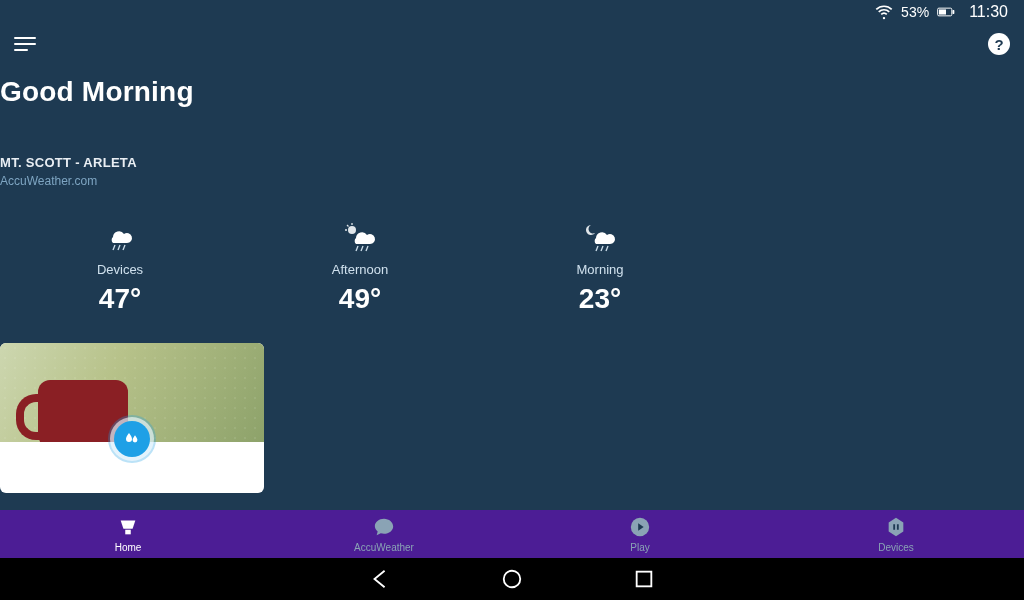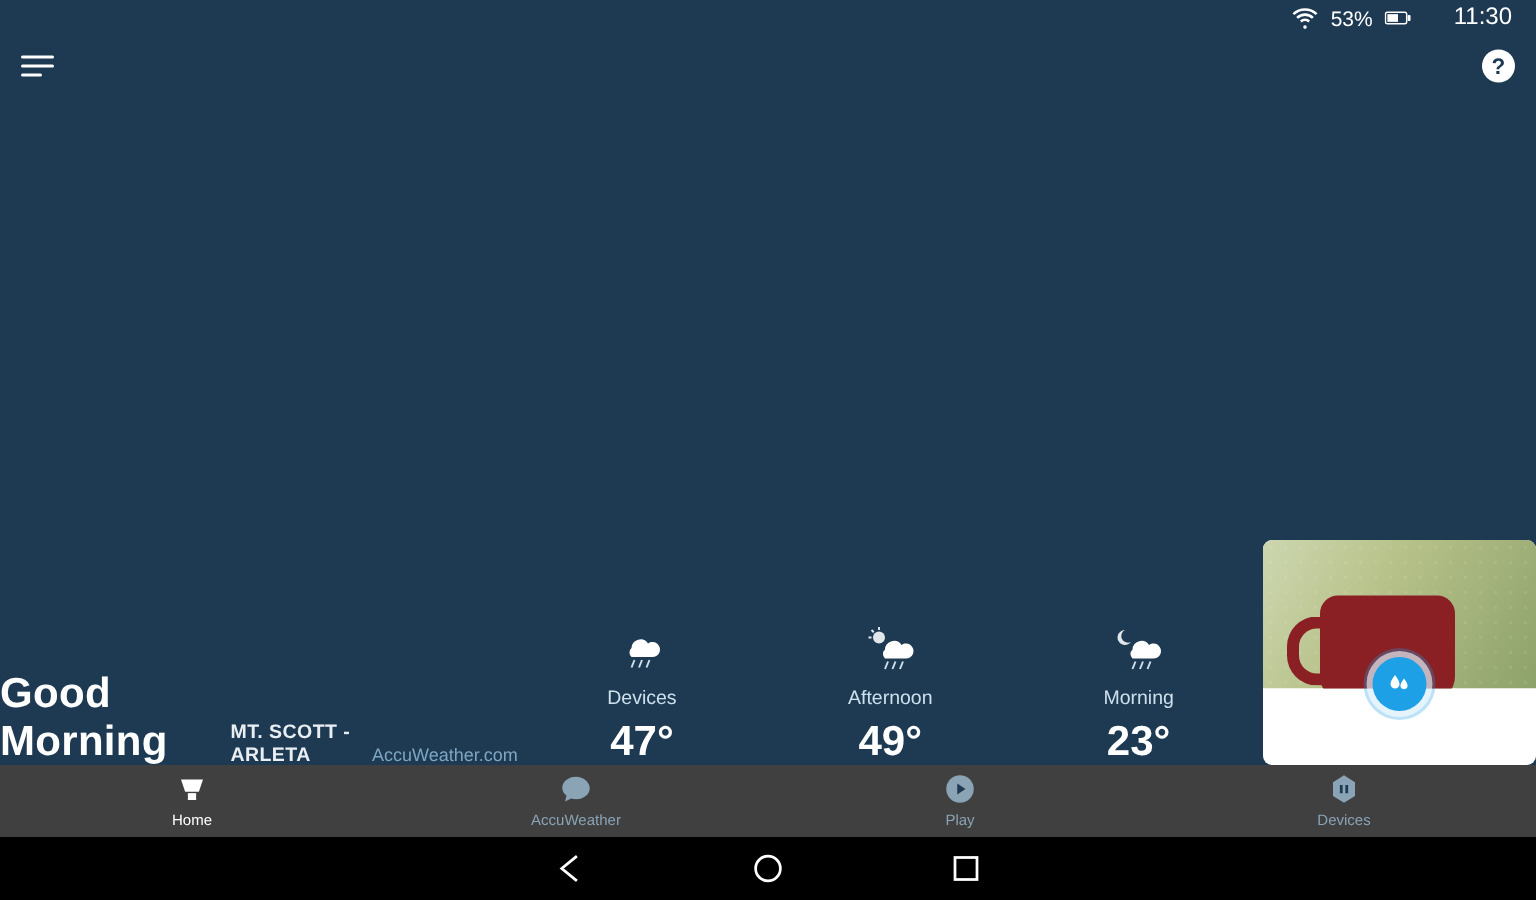--- a/index.html
+++ b/index.html
@@ -4,54 +4,54 @@
 <style>
   * { box-sizing: border-box; margin: 0; padding: 0; }
   html, body { width: 1024px; height: 600px; overflow: hidden; font-family: -apple-system, BlinkMacSystemFont, "Segoe UI", Arial, sans-serif; }
   body { background: #1e3a52; color: #fff; display: flex; flex-direction: column; }
 
   
   .status-bar { height: 24px; display: flex; justify-content: flex-end; align-items: center; gap: 8px; padding: 0 16px; font-size: 14px; color: #fff; }
   .status-bar .wifi, .status-bar .battery { display: inline-flex; align-items: center; }
   .status-bar .wifi svg, .status-bar .battery svg { width: 18px; height: 18px; }
   .status-bar .pct { font-size: 14px; }
-  .status-bar .clock { font-size: 16px; font-weight: 400; margin-left: 20px; }
+  .status-bar .clock { font-size: 16px; font-weight: 400; margin-left: 6px; }
 
   
   .top-bar { height: 40px; display: flex; align-items: center; justify-content: space-between; padding: 0 14px; }
   .hamburger { display: flex; flex-direction: column; gap: 4px; cursor: pointer; }
   .hamburger span { display: block; height: 2px; background: #fff; border-radius: 1px; }
   .hamburger span:nth-child(1){ width: 22px; }
   .hamburger span:nth-child(2){ width: 22px; }
   .hamburger span:nth-child(3){ width: 14px; }
   .help { width: 22px; height: 22px; border-radius: 50%; background: #fff; color: #1e3a52; font-weight: 700; display: flex; align-items: center; justify-content: center; font-size: 15px; cursor: pointer; }
 
   
-  .content { flex: 1; display: flex; flex-direction: row; align-items: flex-end; overflow: hidden; }
+  .content { flex: 1; display: flex; flex-direction: column; align-items: flex-start; overflow: hidden; }
   .greeting { font-size: 28px; font-weight: 700; margin-top: 12px; letter-spacing: .2px; }
-  .location { font-size: 13px; font-weight: 700; margin-top: 84px; letter-spacing: .3px; color: #e9eef3; padding-left: 20px; }
+  .location { font-size: 13px; font-weight: 700; margin-top: 47px; letter-spacing: .3px; color: #e9eef3; }
   .source { font-size: 12px; margin-top: 4px; color: #7ea5c2; cursor: pointer; }
 
   .forecast { display: flex; justify-content: space-between; width: 720px; margin-top: 34px; }
   .forecast .slot { flex: 1; display: flex; flex-direction: column; align-items: center; }
   .icon-wrap { height: 30px; display:flex; align-items:center; justify-content:center; }
   .forecast .label { font-size: 13px; color: #cfe0ed; margin-top: 10px; }
   .forecast .temp { font-size: 28px; font-weight: 700; margin-top: 6px; }
 
   .card { width: 264px; height: 150px; margin-top: 28px; border-radius: 6px; overflow: hidden; background:#fff; position: relative; cursor:pointer; }
   .card .photo { width:100%; height:66%; position:relative; overflow:hidden; }
   .photo-bg { position:absolute; inset:0; background: linear-gradient(120deg,#cdd7b0 0%, #b7c28a 40%, #8da26a 100%); }
   .rain-overlay { position:absolute; inset:0; background-image: radial-gradient(rgba(255,255,255,.35) 1px, transparent 1px); background-size: 10px 10px; opacity:.25; }
   .mug { position:absolute; left:38px; bottom:-8px; width:90px; height:70px; background:#8a1f24; border-radius: 12px 12px 16px 16px; }
   .mug::after{ content:""; position:absolute; left:-22px; top:14px; width:26px; height:30px; border:8px solid #8a1f24; border-right:none; border-radius: 20px 0 0 20px; }
   .badge { position:absolute; left:50%; top:64%; transform:translate(-50%,-50%); width:36px; height:36px; border-radius:50%; background:#1ea0e6; display:flex; align-items:center; justify-content:center; box-shadow: 0 0 0 4px rgba(255,255,255,.6), 0 0 0 6px rgba(30,160,230,.3); }
   .badge svg { width:18px; height:18px; fill:#fff; }
 
   
-  .tab-bar { height: 48px; background: #404040; display:flex; border-top: 0; }
+  .tab-bar { height: 48px; background: #4c1d95; display:flex; border-top: 0; }
   .tab { flex:1; display:flex; flex-direction:column; align-items:center; justify-content:center; gap:2px; color:#8aa3b5; font-size:10px; cursor:pointer; }
   .tab.active { color:#fff; }
   .tab svg { width:22px; height:22px; }
   .tab.active svg { fill:#fff; }
   .tab svg { fill:#8aa3b5; }
 
   
   .android-nav { height: 42px; background:#000; display:flex; justify-content:center; align-items:center; gap:110px; }
   .android-nav .nav-btn { width:22px; height:22px; display:flex; align-items:center; justify-content:center; cursor:pointer; }
   .android-nav svg { stroke:#fff; fill:none; stroke-width:2; }

